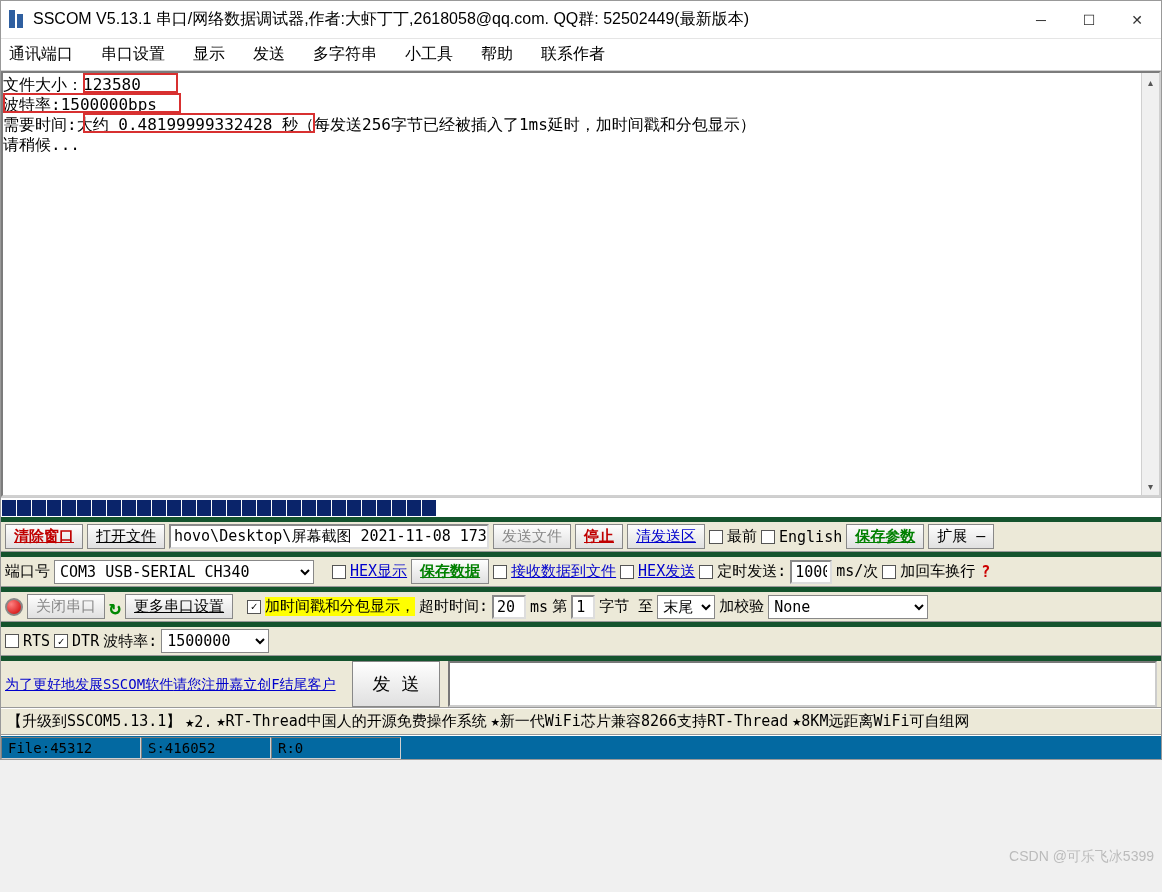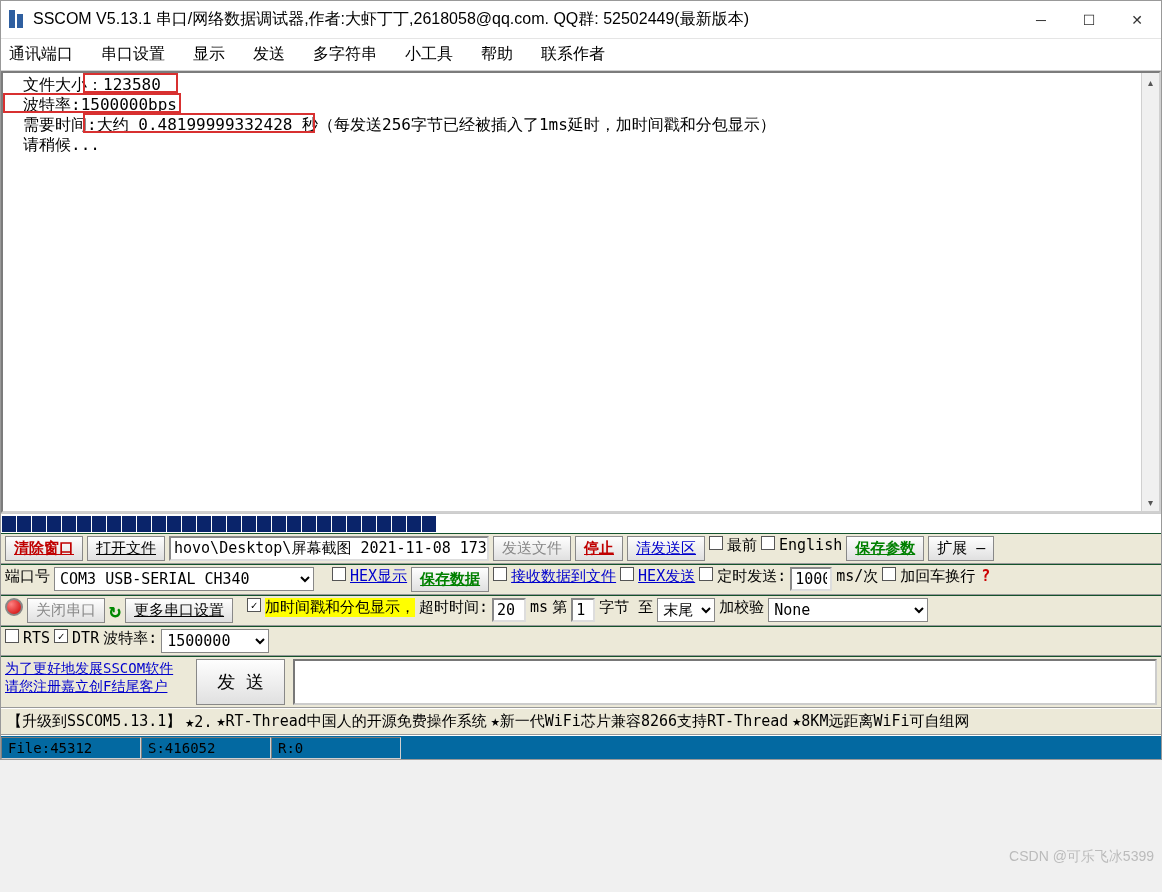--- a/index.html
+++ b/index.html
@@ -23,49 +23,49 @@
 .title-text { color: #000; font-size: 16px; white-space: nowrap; }
 .winbtns { position:absolute; right:0; top:0; height:38px; display:flex; }
 .winbtn { width:48px; height:38px; display:flex; align-items:center; justify-content:center; font-size:14px; color:#333; }
 
 
 .menubar { height: 32px; display: flex; align-items: center; padding: 0 8px; gap: 28px; font-size: 16px; color: #000; border-bottom: 1px solid #d0d0d0; background:#fff; }
 .menubar span { cursor: default; }
 
 
 .output-wrap { flex: 1 1 auto; position: relative; border: 2px inset #d0d0d0; background: #fff; overflow: hidden; display:flex; }
-.output { flex:1; padding: 2px 20px; font-family: SimSun, "MS Song", monospace; font-size: 16px; line-height: 20px; white-space: nowrap; color: #000; }
+.output { flex:1; padding: 2px 0; font-family: SimSun, "MS Song", monospace; font-size: 16px; line-height: 20px; white-space: nowrap; color: #000; }
 .output .line { position: relative; }
 .redbox { position:absolute; border:2px solid #d83030; pointer-events:none; }
 .scrollbar-v { width:18px; background:#f0f0f0; border-left:1px solid #d0d0d0; position:relative; }
 .scroll-arrow { position:absolute; width:100%; height:18px; display:flex; align-items:center; justify-content:center; font-size:10px; color:#555; background:#f0f0f0; }
 .scroll-arrow.top { top:0; }
 .scroll-arrow.bot { bottom:0; }
 
 
 .progress { height: 20px; background: #fff; border-top:1px solid #ccc; display:flex; align-items:center; padding:1px; }
 .prog-seg { width: 14px; height: 16px; background: #0a246a; margin-right: 1px; }
 
 
-.toolrow { background: #ece9d8; border-top: 1px solid #14532d; border-bottom: 1px solid #999; padding: 2px 4px; display: flex; align-items: flex-start; gap: 4px; font-size: 15px; font-family: SimSun, monospace; white-space: nowrap; }
+.toolrow { background: #ece9d8; border-top: 5px solid #14532d; border-bottom: 1px solid #999; padding: 2px 4px; display: flex; align-items: center; gap: 4px; font-size: 15px; font-family: SimSun, monospace; white-space: nowrap; }
 .btn { border:1px solid #888; background: linear-gradient(#fefefe,#e0e0e0); padding: 2px 8px; font-size: 15px; font-family: SimSun, monospace; cursor:pointer; }
 .greenbtn { color: #008000; font-weight: bold; }
 .redtext { color: #c00000; font-weight: bold; text-decoration: underline; }
 .bluetext { color: #0000cc; text-decoration: underline; }
 .link { color: #0000cc; text-decoration: underline; }
 .input-sunken { border:2px inset #ddd; background:#fff; padding:1px 3px; font-size:15px; font-family: SimSun, monospace; }
 .checkbox { width:14px; height:14px; border:1px solid #555; background:#fff; display:inline-flex; align-items:center; justify-content:center; font-size:11px; line-height:1; }
 .checkbox.checked::after { content:"✓"; color:#000; font-weight:bold; }
 select.sel { border:1px solid #888; background:#fff; font-family: SimSun, monospace; font-size:15px; padding:1px; }
 .hl-yellow { background: #ffff00; }
 
 .redbtn-led { width:18px; height:18px; border-radius:50%; background: radial-gradient(circle at 30% 30%, #ff8080, #cc0000); border:2px solid #888; }
 .refresh-icn { color:#008800; font-size:20px; font-weight:bold; }
 
-.row3-left { display:flex; flex-direction:column; font-size:14px; color:#444; line-height:18px; font-family: SimSun, monospace; margin-right:19px; }
+.row3-left { display:flex; flex-direction:row; font-size:14px; color:#444; line-height:18px; font-family: SimSun, monospace; margin-right:12px; }
 
 .bottom-links { background:#ece9d8; padding:3px 6px; font-family: SimSun, monospace; font-size:15px; border-top:1px solid #fff; border-bottom:1px solid #999; display:flex; align-items:center; gap:4px; white-space:nowrap; }
 .bottom-links span { color:#000; }
 
 .statusbar { height:24px; background:#0369a1; border-top:1px solid #fff; display:flex; align-items:center; font-family: SimSun, monospace; font-size:14px; }
 .status-cell { border:1px inset #d0d0d0; padding:2px 6px; height:22px; display:flex; align-items:center; }
 
 .watermark { position:absolute; right:8px; bottom:26px; color:#bbb; font-size:14px; font-family:Arial; pointer-events:none; }
 
 .sendbox { flex:1; border:2px inset #ccc; background:#fff; height:46px; margin-left:4px; }

